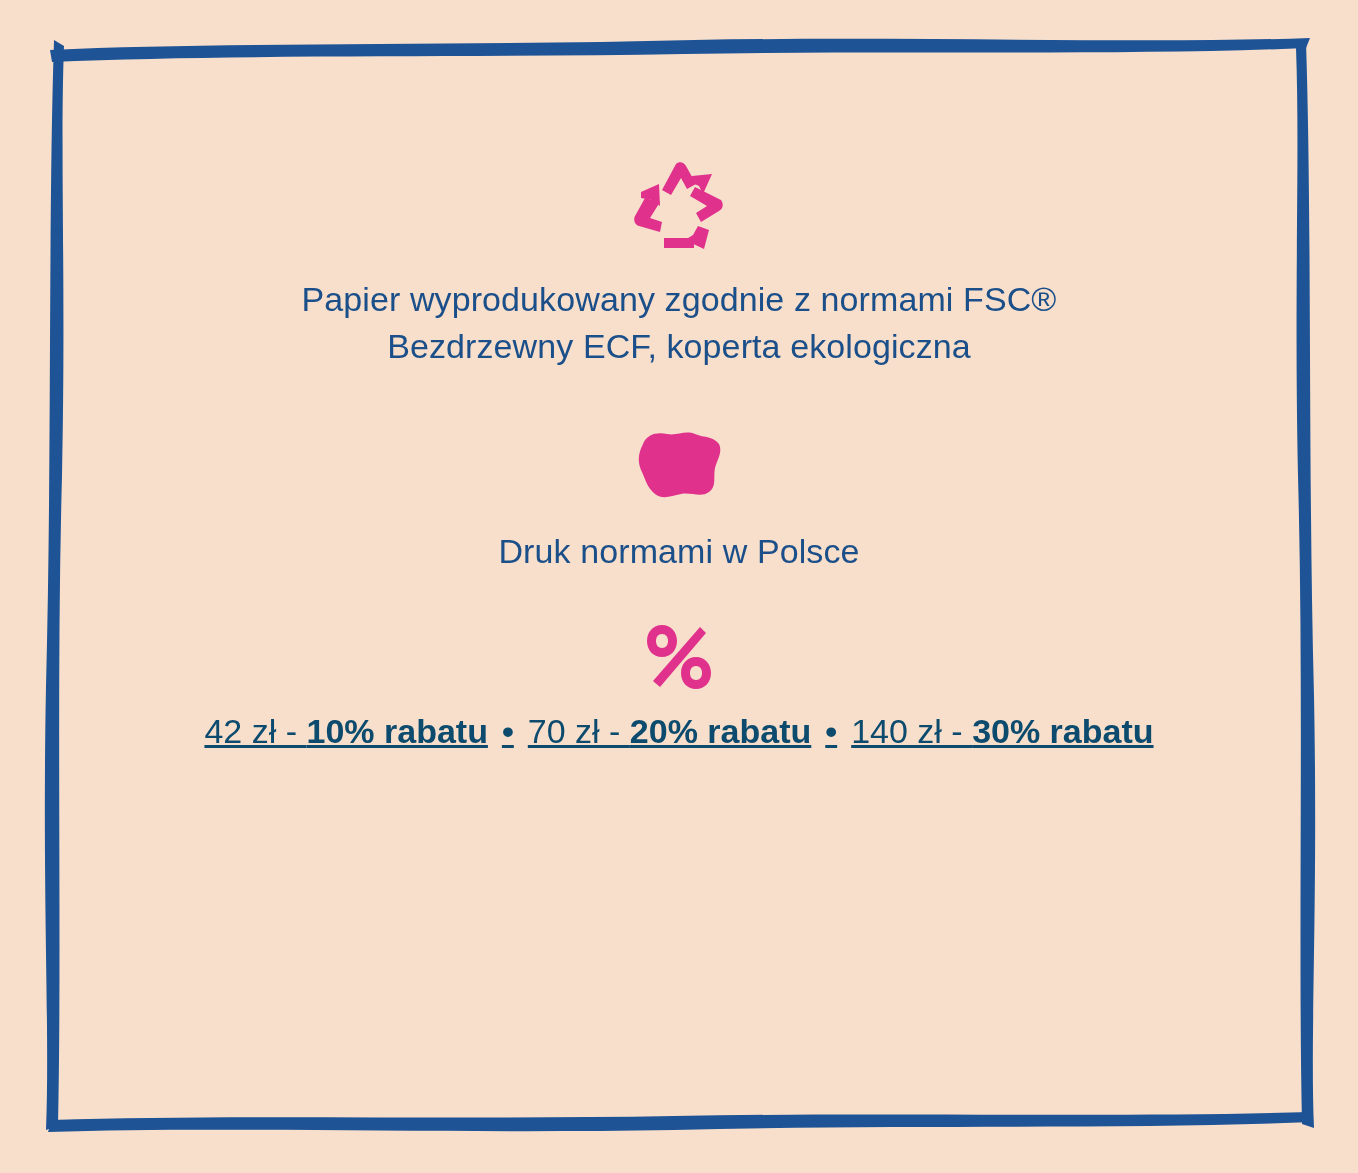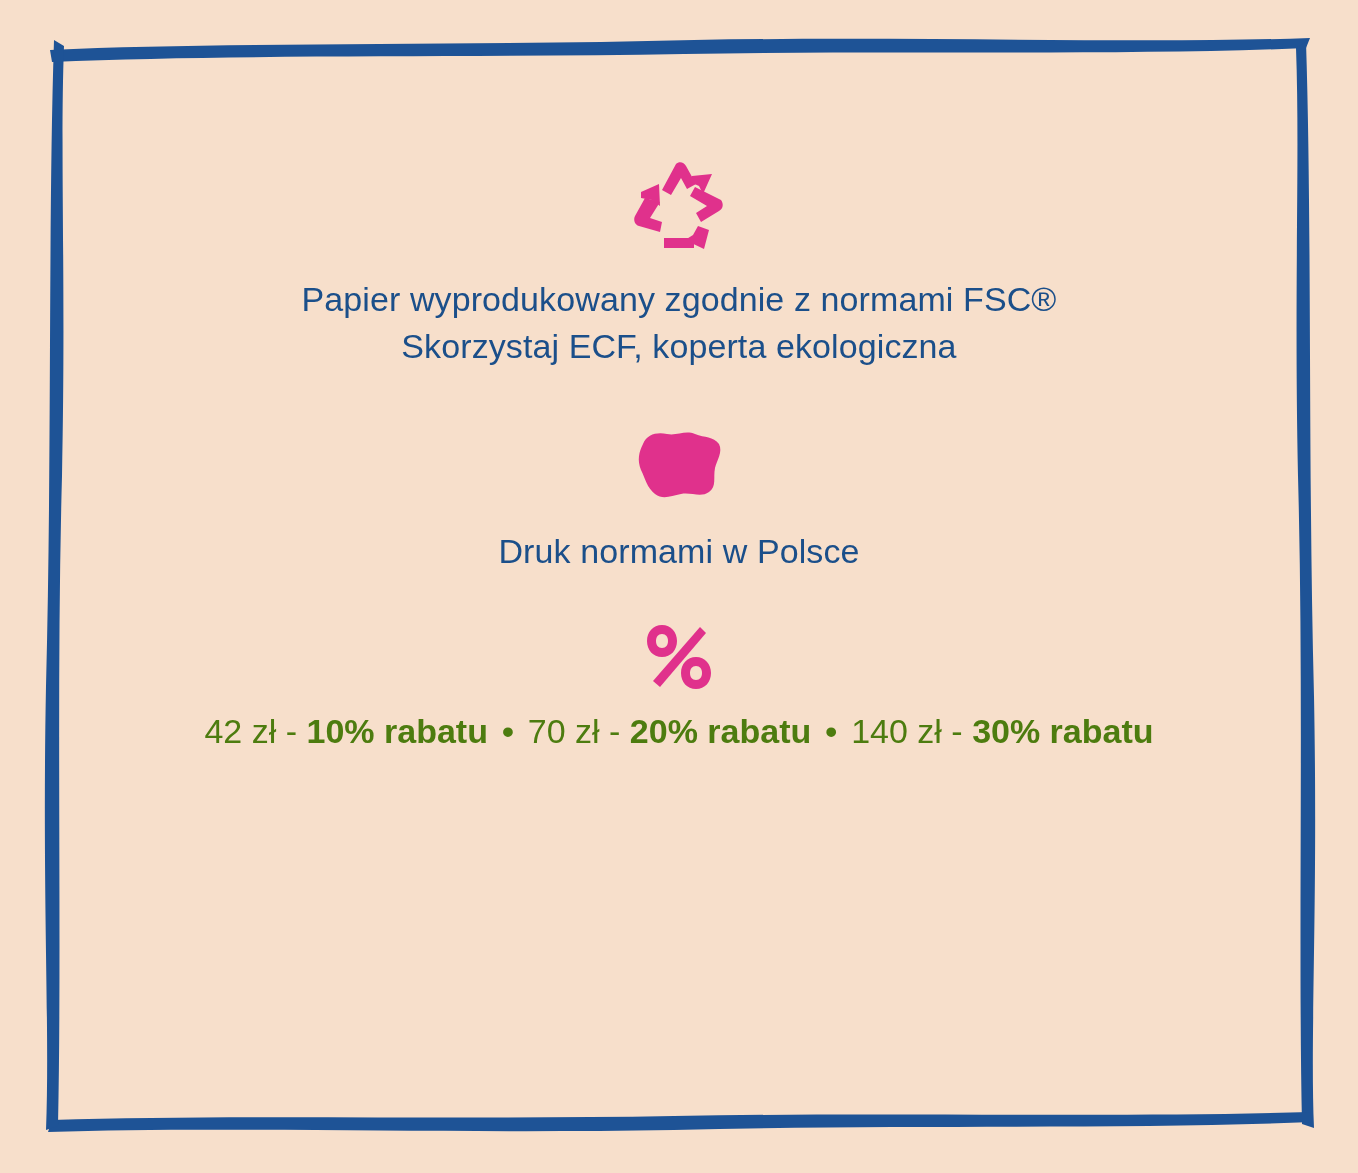--- a/index.html
+++ b/index.html
@@ -71,25 +71,26 @@
   .caption-line {
     display: block;
   }
 
   .block-recycle .icon { margin-bottom: 24px; }
   .block-poland .icon { margin-top: 56px; margin-bottom: 28px; }
   .block-heart .icon { margin-top: 52px; margin-bottom: 24px; }
   .block-percent .icon { margin-top: 46px; margin-bottom: 14px; }
 
   .discount-line {
-    color: #4d7c0f;
+    color: #0c4a6e;
     font-size: 34px;
     line-height: 1.42;
     text-align: right;
     margin: 0;
+    text-decoration: underline;
   }
   .discount-line .bold { font-weight: bold; }
   .sep { padding: 0 14px; font-weight: bold; }
 </style>
 </head>
 <body>
 
 <div class="poster">
 
   <svg class="frame" viewBox="0 0 1272 1098" width="1272" height="1098" xmlns="http://www.w3.org/2000/svg">
@@ -110,21 +111,21 @@
             <path d="M92 40 c3 4 2 9 -2 11 l-18 11 -5-9 11-7 -17-10 5-9 26 13z"></path>
             <path d="M80 70 l-5 19 -19-9 8-5 5-9z"></path>
             <path d="M16 38 l-10 18 c-2 4 0 9 4 10 l21 6 2-10 -12-4 10-16 -15-4z"></path>
             <path d="M12 32 l18 -8 1 22 -8-6 -11 -2z"></path>
             <path d="M35 78 l30 0 0 10 -30 0z"></path>
           </g>
         </svg>
       </span>
       <p class="caption">
         <span class="caption-line">Papier wyprodukowany zgodnie z normami FSC®</span>
-        <span class="caption-line">Skorzystaj ECF, koperta ekologiczna</span>
+        <span class="caption-line">Bezdrzewny ECF, koperta ekologiczna</span>
       </p>
     </div>
 
     <div class="block block-poland">
       <span class="icon">
         <svg width="92" height="74" viewBox="0 0 92 74" xmlns="http://www.w3.org/2000/svg">
           <path d="M10,18 C14,8 24,6 34,8 C44,10 52,4 62,8 C72,12 80,10 86,18 C90,26 84,34 82,42 C80,52 84,60 76,66 C68,72 58,66 48,68 C38,70 30,74 22,68 C14,62 12,52 8,44 C4,34 6,26 10,18 Z" fill="#e0318c"></path>
         </svg>
       </span>
       <p class="caption">

